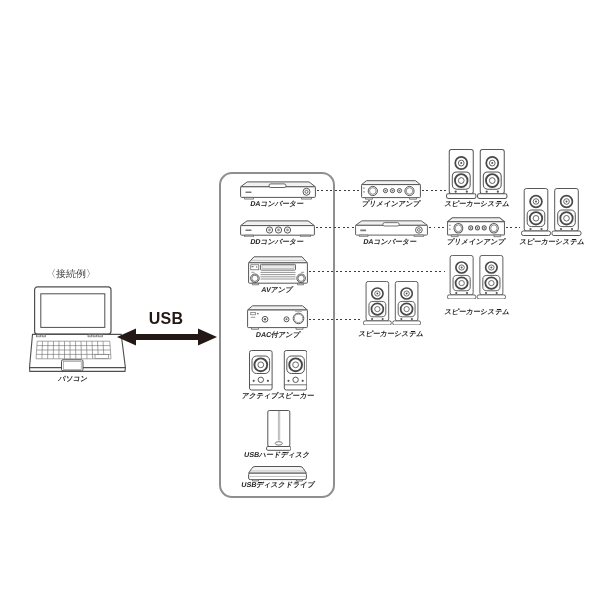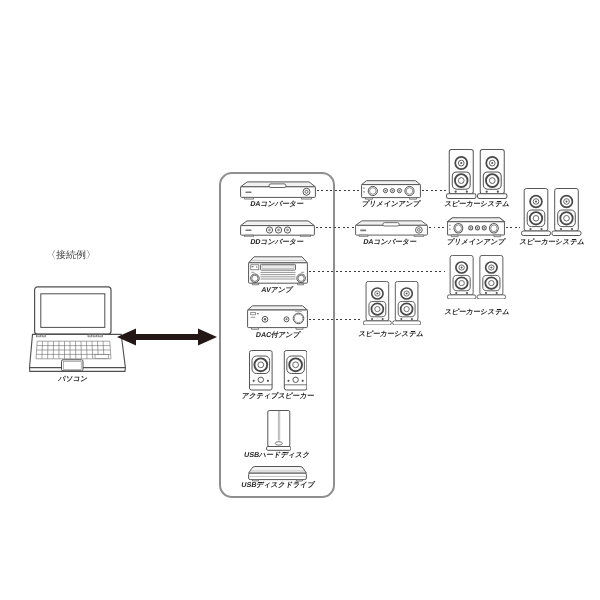--- a/index.html
+++ b/index.html
@@ -1,21 +1,21 @@
 <!DOCTYPE html>
 <html lang="ja"><head>
 <meta charset="utf-8">
 <style>
   html,body{margin:0;padding:0;background:#fff;}
   #canvas{position:relative;width:600px;height:600px;background:#ffffff;overflow:hidden;
           font-family:"Liberation Sans",sans-serif;}
   .abs{position:absolute;}
   .lbl{position:absolute;font-weight:700;font-size:7.1px;line-height:8px;color:#1d1d1d;
        white-space:nowrap;transform:translateX(-50%) skewX(-10deg);letter-spacing:0;}
-  #caption{position:absolute;left:46px;top:248px;font-size:10px;color:#3a3a3a;
+  #caption{position:absolute;left:46px;top:267px;font-size:10px;color:#3a3a3a;
            font-weight:500;white-space:nowrap;}
   #usb-label{position:absolute;left:126px;top:310px;width:80px;text-align:center;
              font-weight:700;font-size:16px;color:#231815;letter-spacing:0.2px;}
   #panel{position:absolute;left:219px;top:172px;width:116px;height:326px;
          border:2px solid #8f8f8f;border-radius:13px;box-sizing:border-box;background:#fff;}
   .dots{position:absolute;height:1.7px;
         background:repeating-linear-gradient(90deg,#3d3d3d 0 1.6px,transparent 1.6px 4.5px);}
   svg{display:block;}
 </style>
 </head>
@@ -178,20 +178,21 @@
     </defs>
   </svg>
 
   <div id="caption">〈接続例〉</div>
 
   <svg class="abs" style="left:29px;top:284px" width="97" height="90" viewBox="0 0 97 90">
       <use href="#sym-laptop"></use>
     </svg>
   <div class="lbl" style="left:73px;top:374.5px">パソコン</div>
 
+  <div id="usb-label">USB</div>
   <svg class="abs" style="left:117px;top:327.5px" width="100" height="18" viewBox="0 0 100 18">
       <use href="#sym-arrow"></use>
     </svg>
 
   <div id="panel"></div>
 
   <svg class="abs" style="left:240px;top:180.5px" width="76" height="19" viewBox="0 0 76 19">
       <use href="#sym-deck"></use>
     </svg>
   <div class="lbl" style="left:277px;top:200px">DAコンバーター</div>

